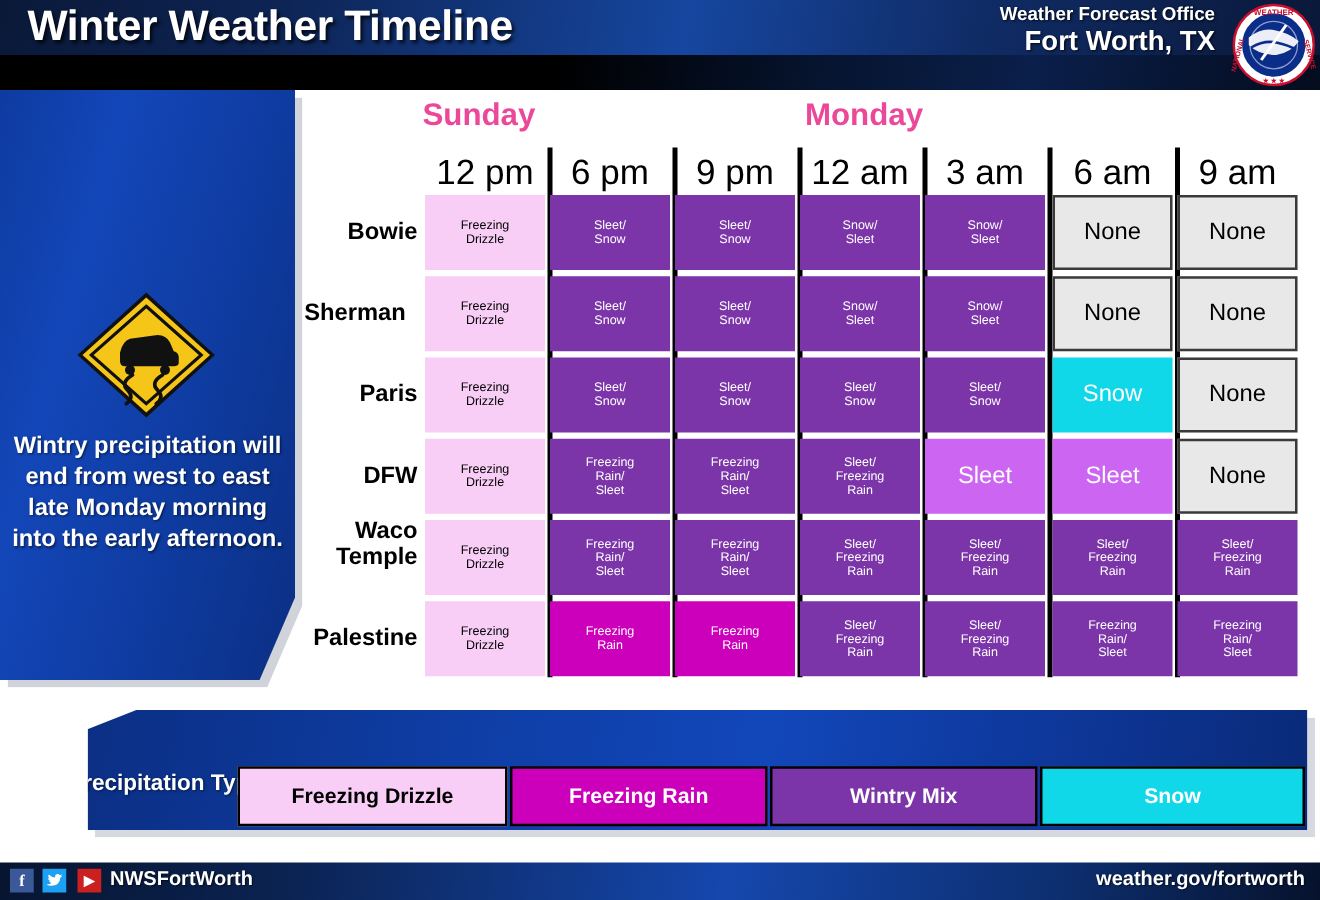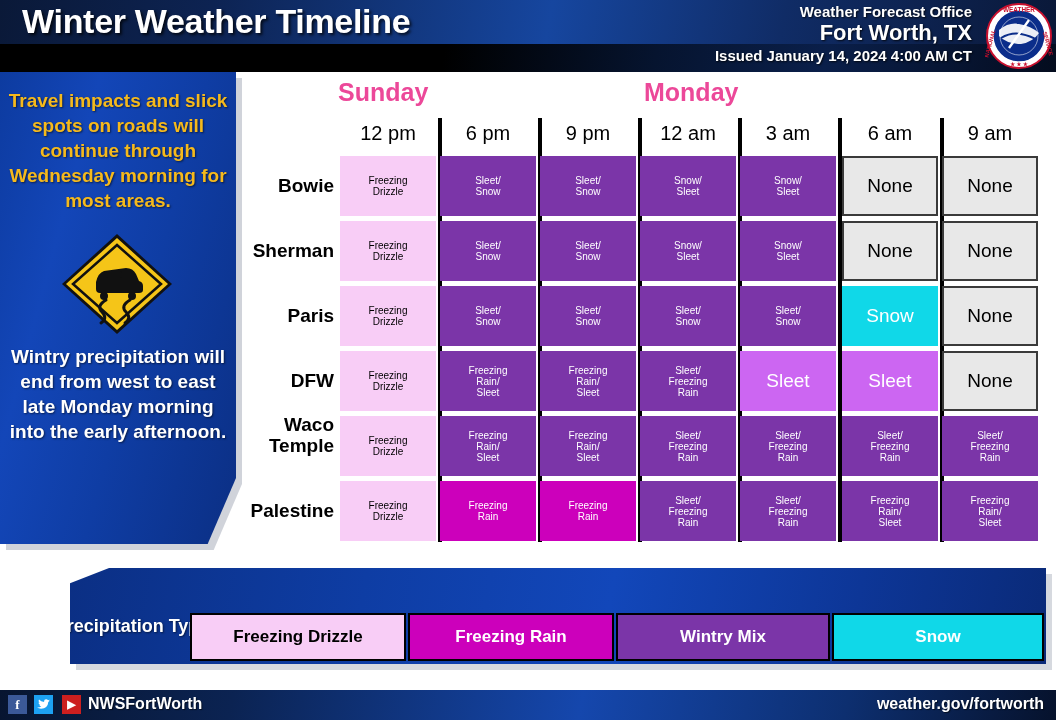--- a/index.html
+++ b/index.html
@@ -71,21 +71,21 @@
   }
   #road-sign { position:absolute; left:58px; top:158px; width:118px; height:108px; }
 
   
   #timeline { position:absolute; left:248px; top:78px; width:808px; height:466px; }
 
   .day-label {
     position:absolute; font-size:25px; font-weight:bold; color:#ec4899;
   }
   .time-label {
-    position:absolute; top:44px; font-size:20px; color:#000000;
+    position:absolute; top:44px; font-size:28px; color:#000000;
     text-align:center;
   }
   .col-sep {
     position:absolute; top:40px; width:4px; height:424px; background:#000000;
   }
   #table-bottom {
     position:absolute; left:0; top:464px; width:808px; height:2px; background:#ffffff;
   }
 
   .row-label {
@@ -154,41 +154,39 @@
 </head>
 <body>
 
 <div id="header">
   <div id="title-band"></div>
   <div id="main-title">Winter Weather Timeline</div>
   <div id="subtitle-band"></div>
 
   <div class="hdr-line" id="hdr-office">Weather Forecast Office</div>
   <div class="hdr-line" id="hdr-city">Fort Worth, TX</div>
-  <div class="hdr-line" id="hdr-issued">Issued January 14, 2024 4:00 AM CT</div>
 
   <svg id="nws-logo" viewBox="0 0 68 68">
     <circle cx="34" cy="34" r="32" fill="#ffffff"></circle>
     <circle cx="34" cy="34" r="32" fill="none" stroke="#c8102e" stroke-width="2"></circle>
     <circle cx="34" cy="34" r="26" fill="#0b2d8a"></circle>
     <circle cx="34" cy="34" r="26" fill="none" stroke="#ffffff" stroke-width="1.4"></circle>
     <path d="M14 28 Q24 20 34 22 Q46 24 54 31 Q48 40 36 42 Q22 42 14 34 Z" fill="#ffffff" opacity="0.92"></path>
     <path d="M16 36 Q26 30 36 32 Q46 34 52 38" fill="none" stroke="#0b2d8a" stroke-width="2"></path>
     <line x1="44" y1="18" x2="24" y2="46" stroke="#ffffff" stroke-width="2.4"></line>
     <circle cx="34" cy="34" r="19" fill="none" stroke="#ffffff" stroke-width="1" opacity="0.55"></circle>
     <text x="34" y="10" font-size="6.4" font-weight="bold" fill="#c8102e" text-anchor="middle" font-family="Liberation Sans, sans-serif">WEATHER</text>
     <text x="34" y="64" font-size="5.4" font-weight="bold" fill="#c8102e" text-anchor="middle" font-family="Liberation Sans, sans-serif">★ ★ ★</text>
     <text x="7" y="42" font-size="5.6" font-weight="bold" fill="#c8102e" text-anchor="middle" transform="rotate(-75 7 42)" font-family="Liberation Sans, sans-serif">NATIONAL</text>
     <text x="61" y="42" font-size="5.6" font-weight="bold" fill="#c8102e" text-anchor="middle" transform="rotate(75 61 42)" font-family="Liberation Sans, sans-serif">SERVICE</text>
   </svg>
 </div>
 
 <div id="sidebar-shadow"></div>
 <div id="sidebar">
-  <div id="sb-text-1">Travel impacts and slick spots on roads will continue through Wednesday morning for most areas.</div>
 
   <svg id="road-sign" viewBox="0 0 118 108">
     <polygon points="59,4 114,54 59,104 4,54" fill="#111111"></polygon>
     <polygon points="59,8 110,54 59,100 8,54" fill="#f5c518"></polygon>
     <polygon points="59,15 103,54 59,93 15,54" fill="#f5c518" stroke="#111111" stroke-width="2.5"></polygon>
     <path d="M38 52 q2-9 8-11 l22-3 q7 0 10 6 l3 7 q4 1 4 5 l0 4 q0 3-4 3 l-39 0 q-4 0-4-4 z" fill="#111111"></path>
     <rect x="48" y="41" width="16" height="7" rx="1.6" fill="#111111"></rect>
     <circle cx="46" cy="66" r="4" fill="#111111"></circle>
     <circle cx="74" cy="66" r="4" fill="#111111"></circle>
     <path d="M48 70 q-10 6-4 12 q6 6-1 11" fill="none" stroke="#111111" stroke-width="3" stroke-linecap="round"></path>
@@ -215,21 +213,21 @@
   <div id="separators">
       <div class="col-sep" style="left: 190px;"></div>
       <div class="col-sep" style="left: 290px;"></div>
       <div class="col-sep" style="left: 390px;"></div>
       <div class="col-sep" style="left: 490px;"></div>
       <div class="col-sep" style="left: 590px;"></div>
       <div class="col-sep" style="left: 692px;"></div>
     </div>
   <div id="row-labels">
       <div class="row-label" style="left: -14px; top: 97px;">Bowie</div>
-      <div class="row-label" style="left: -14px; top: 162px;">Sherman</div>
+      <div class="row-label" style="left: -14px; top: 162px; text-align: center;">Sherman</div>
       <div class="row-label" style="left: -14px; top: 227px;">Paris</div>
       <div class="row-label" style="left: -14px; top: 292px;">DFW</div>
       <div class="row-label" style="left: -14px; top: 336px; text-align: right;">Waco<br>Temple</div>
       <div class="row-label" style="left: -14px; top: 422px;">Palestine</div>
     </div>
   <div id="cells">
       <div class="cell c-drizzle" style="left: 92px; top: 78px; width: 96px; height: 60px;">
         <span>Freezing<br>Drizzle</span>
       </div>
       <div class="cell c-mix" style="left: 192px; top: 78px; width: 96px; height: 60px;">

